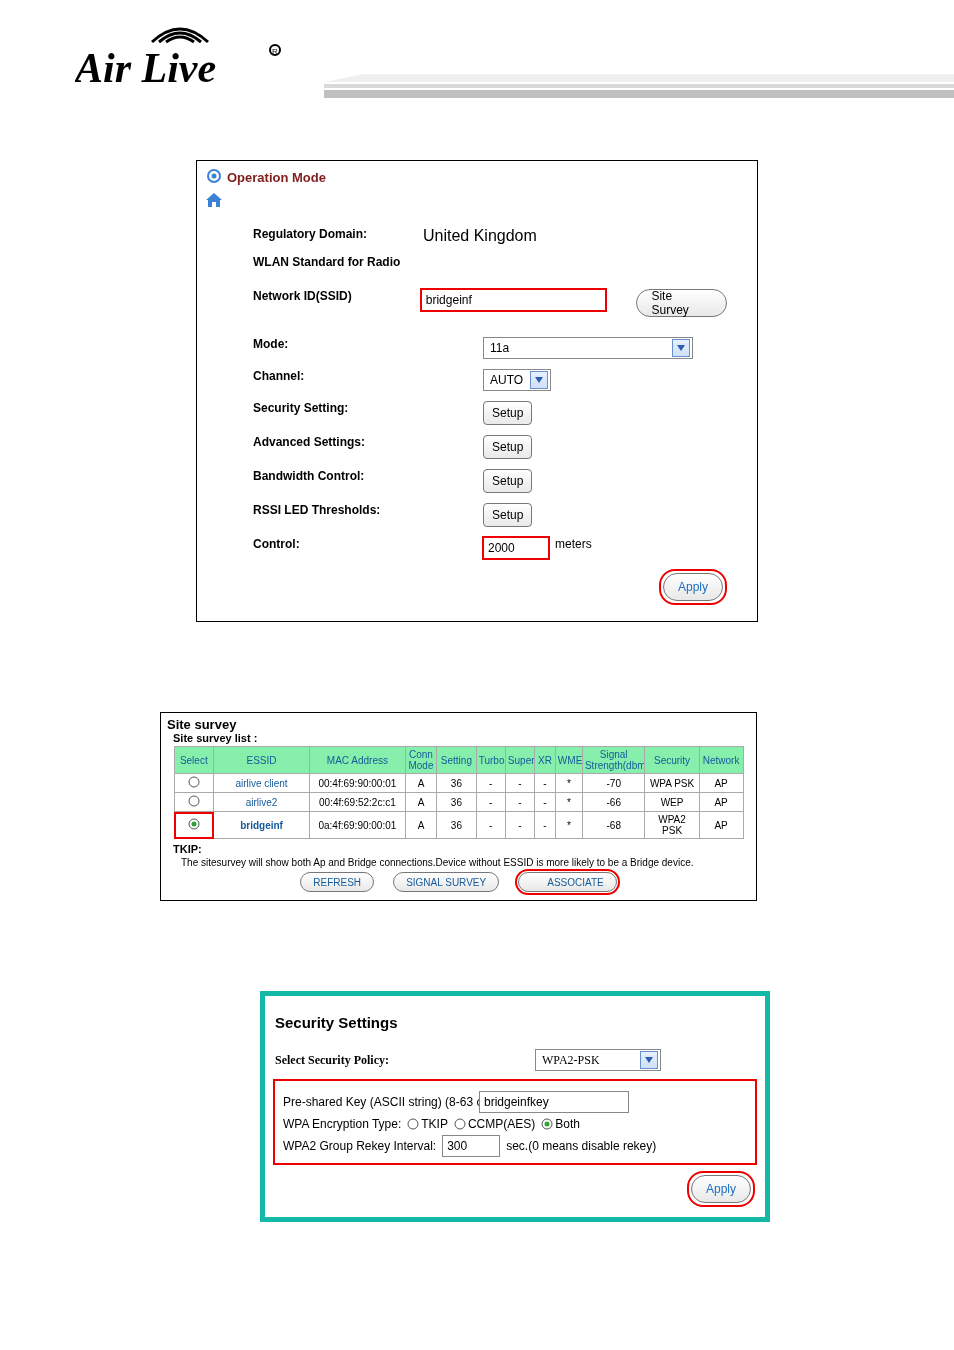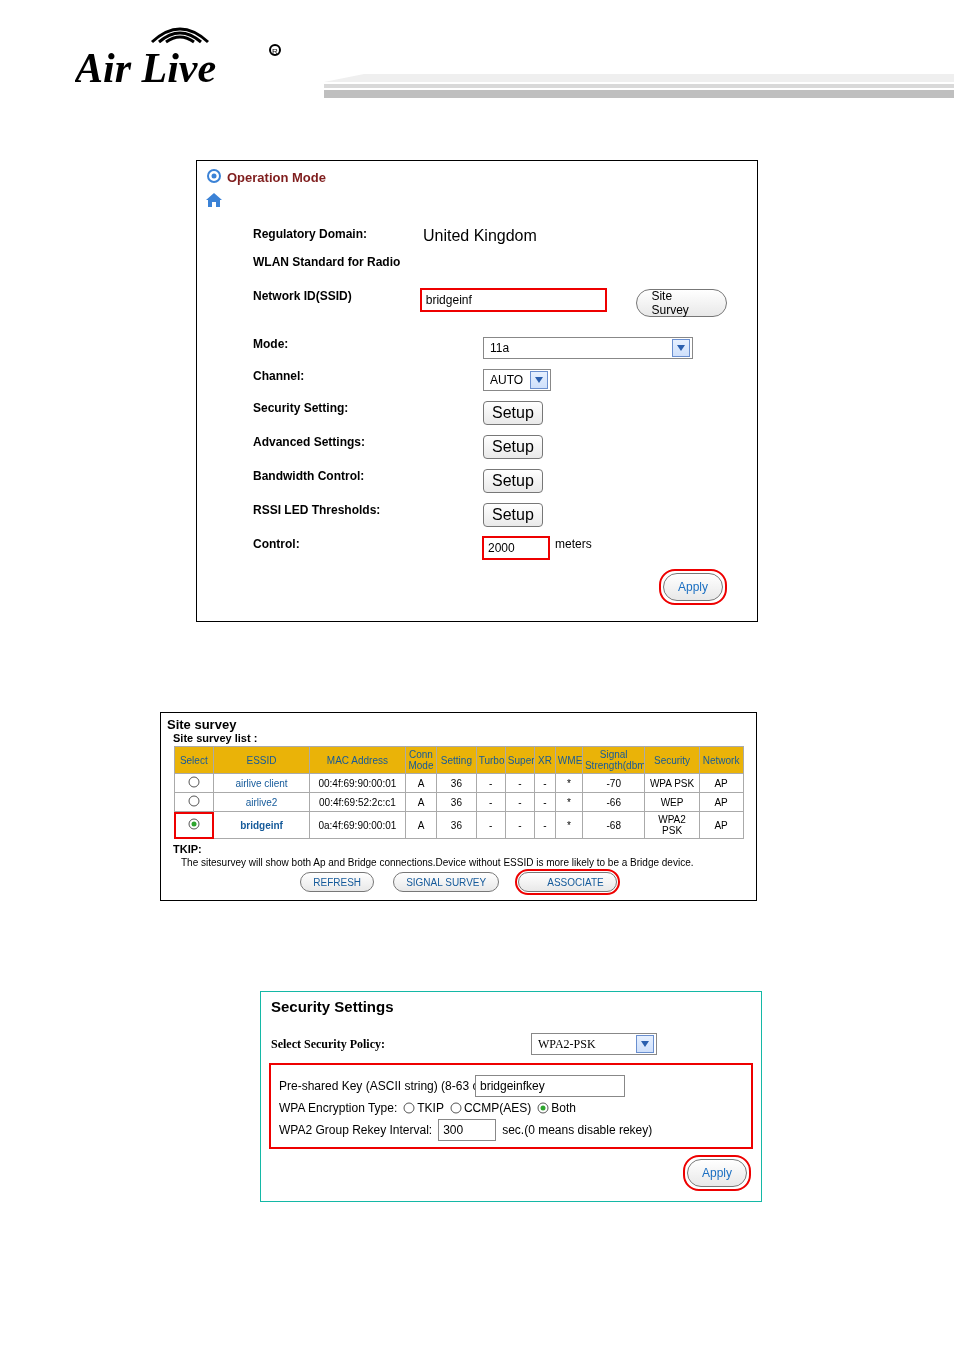--- a/index.html
+++ b/index.html
@@ -103,21 +103,21 @@
     margin-left: 6px;
   }
   .sel-caret svg { display:block; }
   .small-btn {
     display: inline-flex;
     align-items: center;
     justify-content: center;
     border: 1px solid #777;
     border-radius: 4px;
     background: linear-gradient(#fff, #e9e9e9);
-    font-size: 16px;
+    font-size: 12px;
     padding: 1px 8px;
     cursor: pointer;
     height: 20px;
   }
   .dist-input { width: 56px; }
   .unit { margin-left: 6px; font-size: 12px; }
   .apply-wrap { text-align: right; margin-top: 4px; padding-right: 0; }
   .redborder { border: 2px solid #e00; border-radius: 16px; padding: 2px 2px; display: inline-block; }
 
   
@@ -137,21 +137,21 @@
     table-layout: fixed;
   }
   .survey-table th, .survey-table td {
     border: 1px solid #aaa;
     font-size: 10px;
     text-align: center;
     padding: 2px 2px;
     overflow: hidden;
   }
   .survey-table th {
-    background: #eab308;
+    background: #86efac;
     color: #155a9a;
     font-weight: normal;
   }
   .note { padding: 4px 12px 2px 12px; font-weight: bold; font-size: 11px; }
   .note-text { padding: 0 20px 4px 20px; font-size: 10px; font-weight: normal; }
   .survey-btns { text-align: center; padding-bottom: 8px; }
   .obtn {
     display: inline-flex;
     align-items: center;
     justify-content: center;
@@ -164,23 +164,23 @@
     height: 16px;
     color: #155a9a;
     cursor: pointer;
   }
   .obtn.assoc { outline: 2px solid #e00; outline-offset: 1px; padding-left: 28px; }
 
   
   .panel3 {
     width: 480px;
     margin: 0 auto 40px 260px;
-    border: 1px solid #14b8a6;
+    border: 5px solid #14b8a6;
     font-size: 13px;
-    padding: 6px 10px 10px 10px;
+    padding: 18px 10px 10px 10px;
   }
   .sec-title { font-weight: bold; font-size: 15px; margin: 0 0 18px 0; }
   .sec-row { display: flex; align-items: center; margin: 10px 0; font-family: Liberation Serif, serif; }
   .sec-label { font-weight: bold; font-size: 12px; width: 180px; }
   .sec-box { outline: 2px solid #e00; padding: 6px 8px 2px 8px; }
   .sec-line { font-size: 12px; display: flex; align-items: center; margin: 4px 0; gap: 6px; flex-wrap: wrap; }
   .sec-line .lab { white-space: nowrap; }
   .psk-input { width: 140px; }
   .rk-input { width: 48px; }
   .radio-wrap { display: inline-flex; align-items: center; gap: 2px; }

